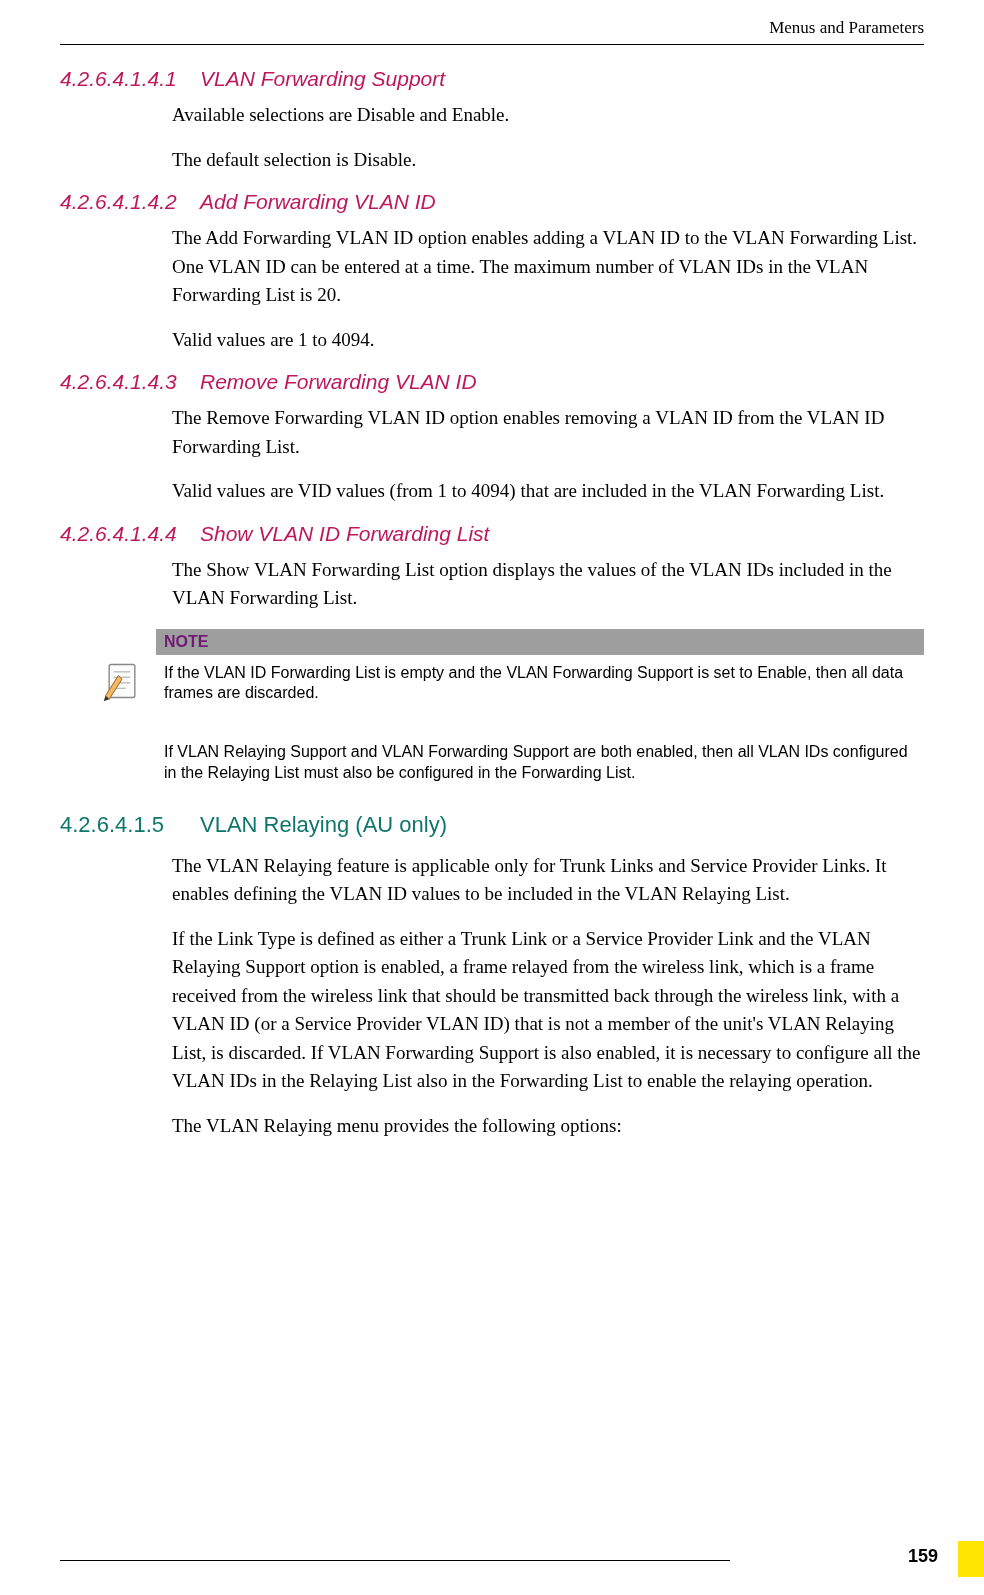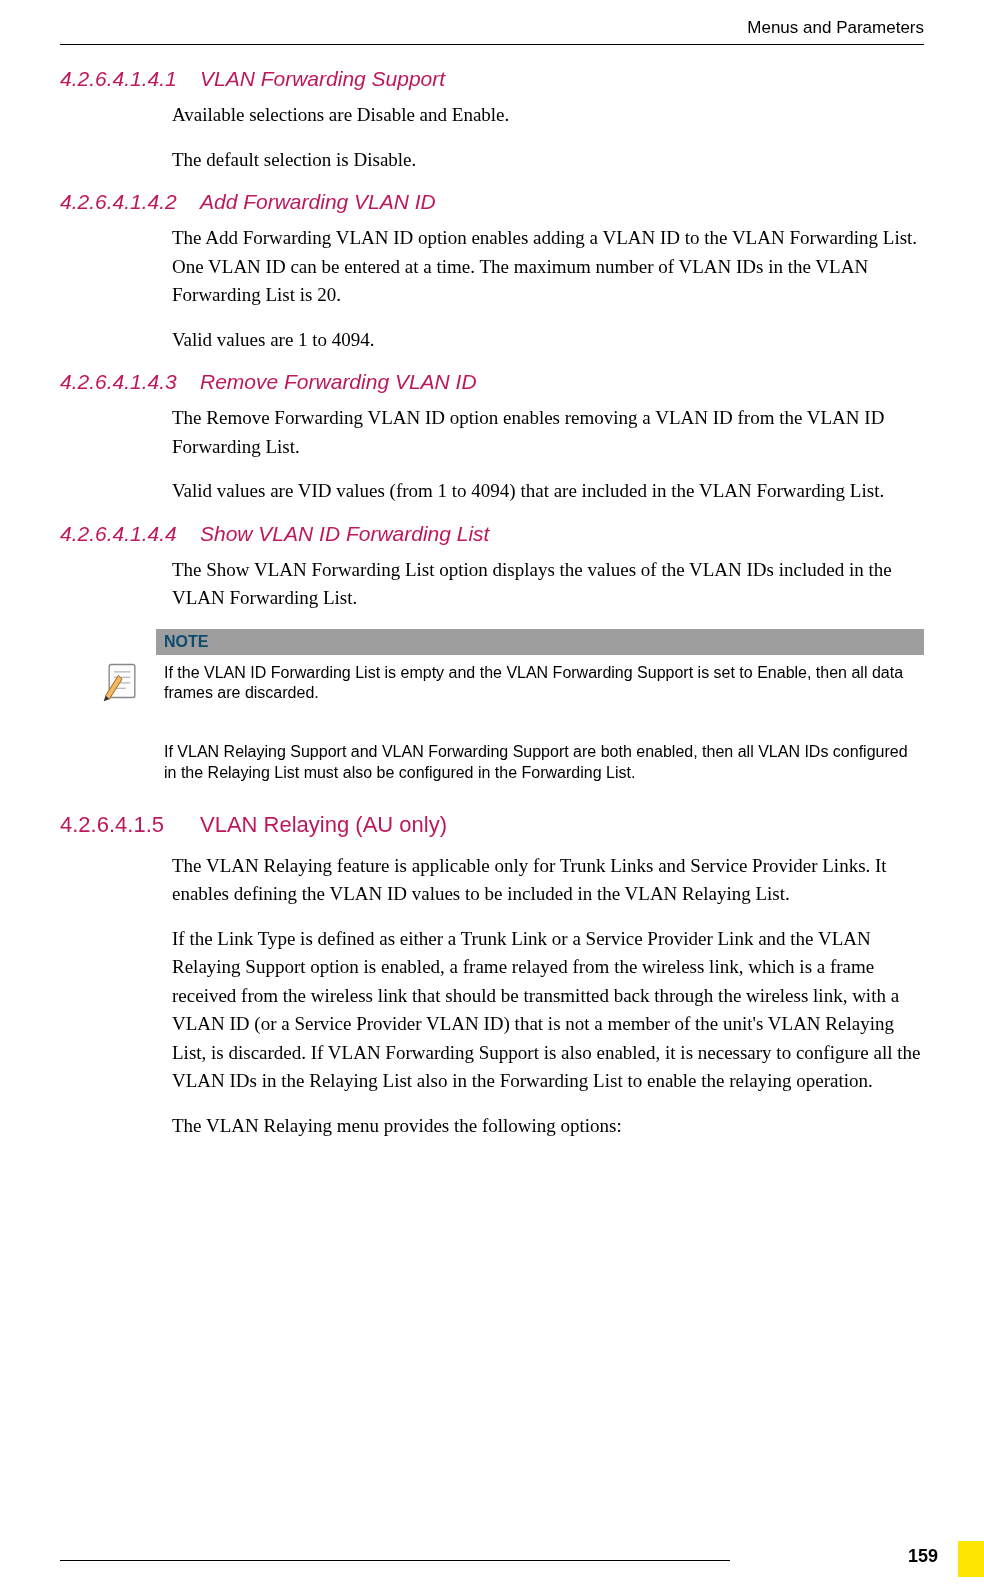--- a/index.html
+++ b/index.html
@@ -1,30 +1,30 @@
 <!DOCTYPE html>
 <html><head>
 <meta charset="utf-8">
 <style>
   * { box-sizing: border-box; margin: 0; padding: 0; }
   html, body { width: 984px; background: #fff; font-family: Georgia, 'Times New Roman', serif; color: #000; }
   .page { width: 984px; min-height: 1595px; position: relative; padding: 18px 60px 0 60px; }
-  .header-right { text-align: right; font-family: Liberation Sans, sans-serif; font-size: 17px; padding-bottom: 6px; }
+  .header-right { text-align: right; font-family: Liberation Serif, serif; font-size: 17px; padding-bottom: 6px; }
   .header-rule { border: none; border-top: 1.5px solid #000; margin-bottom: 22px; }
   .content { padding-left: 0; }
   .h-sec { color: #be185d; font-family: Arial, Helvetica, sans-serif; font-style: italic; font-size: 21px; font-weight: 400; margin: 12px 0 10px 0; }
   .h-sec .num { display: inline-block; min-width: 140px; }
-  .h-sec5 { color: #be185d; font-family: Arial, Helvetica, sans-serif; font-size: 22px; font-weight: 400; margin: 24px 0 14px 0; }
+  .h-sec5 { color: #0f766e; font-family: Arial, Helvetica, sans-serif; font-size: 22px; font-weight: 400; margin: 24px 0 14px 0; }
   .h-sec5 .num5 { display: inline-block; min-width: 140px; }
   .body-p { font-size: 19px; line-height: 1.5; margin: 0 0 16px 0; padding-left: 112px; }
   .note-block { display: flex; align-items: flex-start; margin: 14px 0 10px 0; padding-left: 40px; }
   .note-icon { width: 56px; flex: 0 0 56px; padding-top: 30px; }
   .note-icon svg { width: 44px; height: 44px; }
   .note-content { flex: 1 1 auto; }
-  .note-title { background: #9e9e9e; color: #0c4a6e; font-family: Arial, Helvetica, sans-serif; font-weight: bold; font-size: 16px; padding: 4px 8px; }
+  .note-title { background: #9e9e9e; color: #701a75; font-family: Arial, Helvetica, sans-serif; font-weight: bold; font-size: 16px; padding: 4px 8px; }
   .note-text { font-family: Arial, Helvetica, sans-serif; font-size: 16px; line-height: 1.3; padding: 8px 8px 4px 8px; }
   .note-text + .note-text { padding-top: 2px; margin-top: 32px; }
   .footer { position: absolute; bottom: 28px; left: 60px; right: 0; }
   .footer-rule { border: none; border-top: 1.5px solid #000; width: 670px; margin-bottom: 6px; }
   .footer-text { font-family: Arial, Helvetica, sans-serif; font-size: 17px; }
   .page-number { position: absolute; bottom: 0; right: 46px; font-family: Arial, Helvetica, sans-serif; font-weight: bold; font-size: 18px; }
   .color-tabs { position: absolute; right: 0; bottom: 18px; width: 26px; }
   .tab-yellow { background: #ffe600; height: 36px; width: 26px; }
 </style>
 </head>

